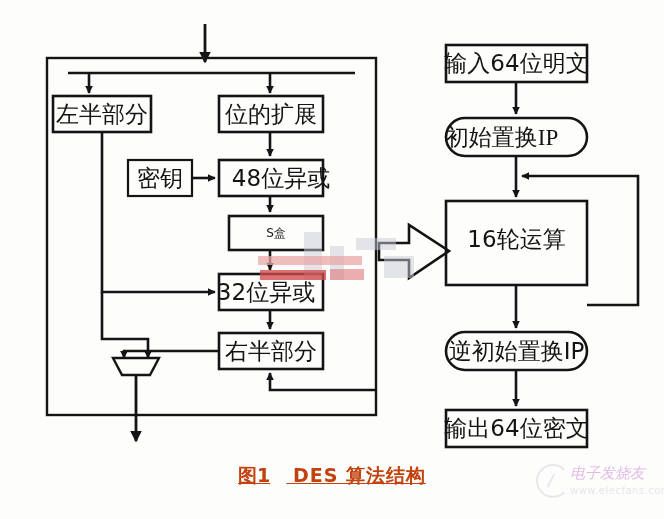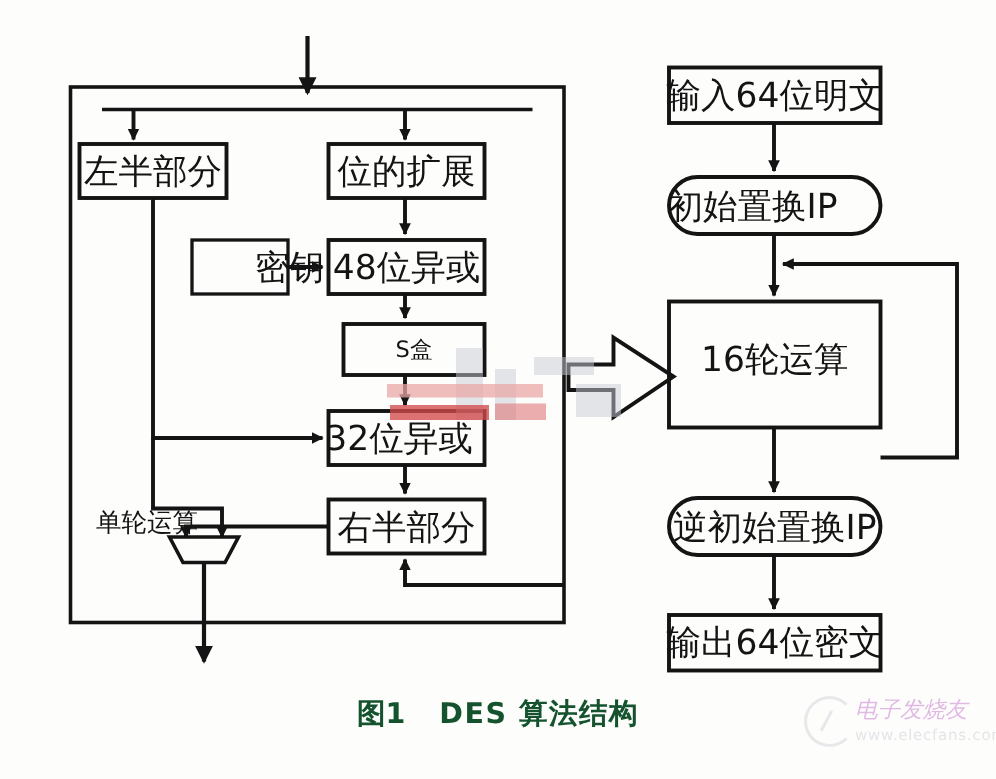--- a/index.html
+++ b/index.html
@@ -30,32 +30,33 @@
     display: flex;
     align-items: center;
     justify-content: center;
     color: #141414;
     font-family: "DejaVu Sans", "Liberation Sans", sans-serif;
     white-space: nowrap;
     letter-spacing: 0px;
     text-align: center;
   }
   .lbl.box-text { font-size: 23px; }
-  .lbl.box-text-sm { font-size: 15px; }
+  .lbl.box-text-sm { font-size: 12px; }
   .lbl.free-text { font-size: 17px; }
   .caption {
     position: absolute;
     left: 0;
     top: 463px;
     width: 664px;
     text-align: center;
     font-size: 19px;
     font-weight: bold;
-    color: #14532d;
+    color: #c2410c;
     font-family: "DejaVu Sans", "Liberation Sans", sans-serif;
+    text-decoration: underline;
   }
   .caption .cap-num { margin-right: 16px; }
   .caption .cap-txt { letter-spacing: 1px; }
 
   
   .wm-red {
     position: absolute;
     left: 258px; top: 246px;
     width: 108px; height: 42px;
     pointer-events: none;
@@ -200,35 +201,34 @@
       <line x1="516" y1="370" x2="516" y2="406" marker-end="url(#ah)"></line>
 
       <path d="M587,305 L638,305 L638,176 L522,176" marker-end="url(#ah)"></path>
     </g>
   </svg>
 
   <div class="lbl box-text" style="left:219px; top:96px; width:104px; height:36px;">位的扩展</div>
 
   <div class="lbl box-text" style="left:53px; top:96px; width:98px; height:36px;">左半部分</div>
 
-  <div class="lbl box-text" style="left:128px; top:160px; width:64px; height:36px;padding-left:33px;">密钥</div>
-
-  <div class="lbl box-text" style="left:219px; top:160px; width:104px; height:36px;border-radius:15px;">48位异或</div>
+  <div class="lbl box-text" style="left:128px; top:160px; width:64px; height:36px;">密钥</div>
+
+  <div class="lbl box-text" style="left:229px; top:160px; width:104px; height:36px;border-radius:15px;">48位异或</div>
 
   <div class="lbl box-text-sm" style="left:229px; top:216px; width:94px; height:34px;">S盒</div>
 
   <div class="lbl box-text" style="left:219px; top:274px; width:94px; height:36px;text-align:right;">32位异或</div>
 
   <div class="lbl box-text" style="left:219px; top:333px; width:104px; height:36px;">右半部分</div>
 
-  <div class="lbl free-text" style="left:52px; top:333px; width:92px; height:30px;">单轮运算</div>
 
   <div class="lbl box-text" style="left:446px; top:45px; width:141px; height:37px;">输入64位明文</div>
 
-  <div class="lbl box-text" style="left:446px; top:118px; width:112px; height:38px;">初始置换IP</div>
+  <div class="lbl box-text" style="left:446px; top:118px; width:112px; height:38px;font-family:Liberation Serif, serif;">初始置换IP</div>
 
   <div class="lbl box-text" style="left:446px; top:201px; width:141px; height:76px;">16轮运算</div>
 
   <div class="lbl box-text" style="left:446px; top:332px; width:141px; height:38px;">逆初始置换IP</div>
 
   <div class="lbl box-text" style="left:446px; top:410px; width:141px; height:37px;">输出64位密文</div>
 
   <div class="wm-grey">
     <i style="left:4px;  top:0px;  width:18px; height:48px;"></i>
     <i style="left:30px; top:14px; width:14px; height:34px;"></i>

